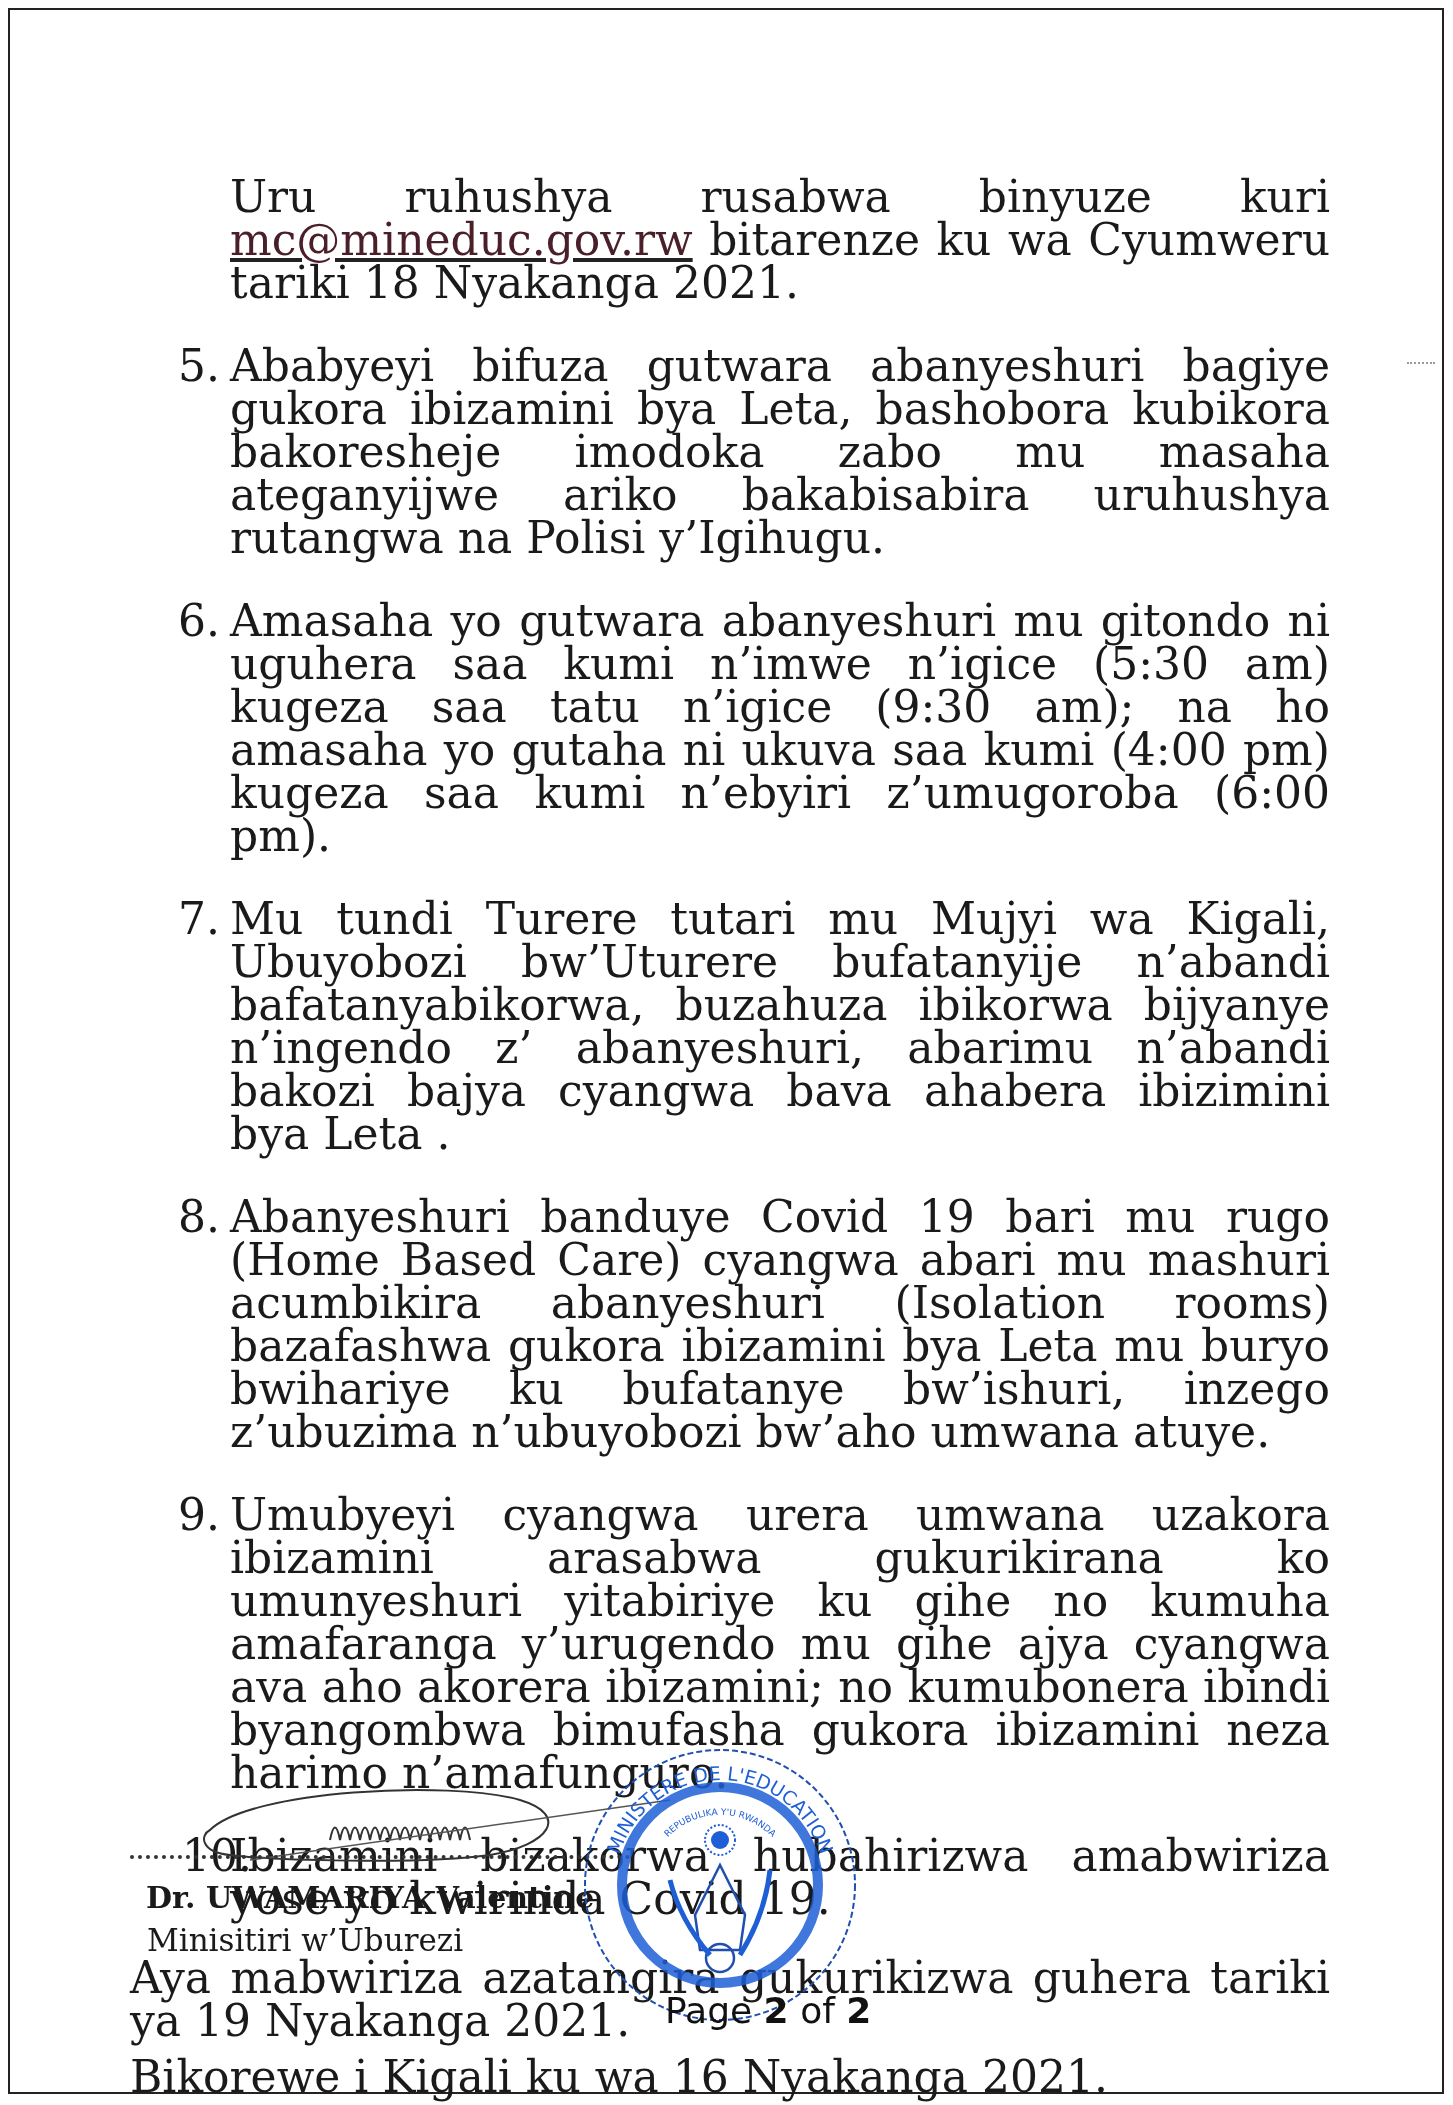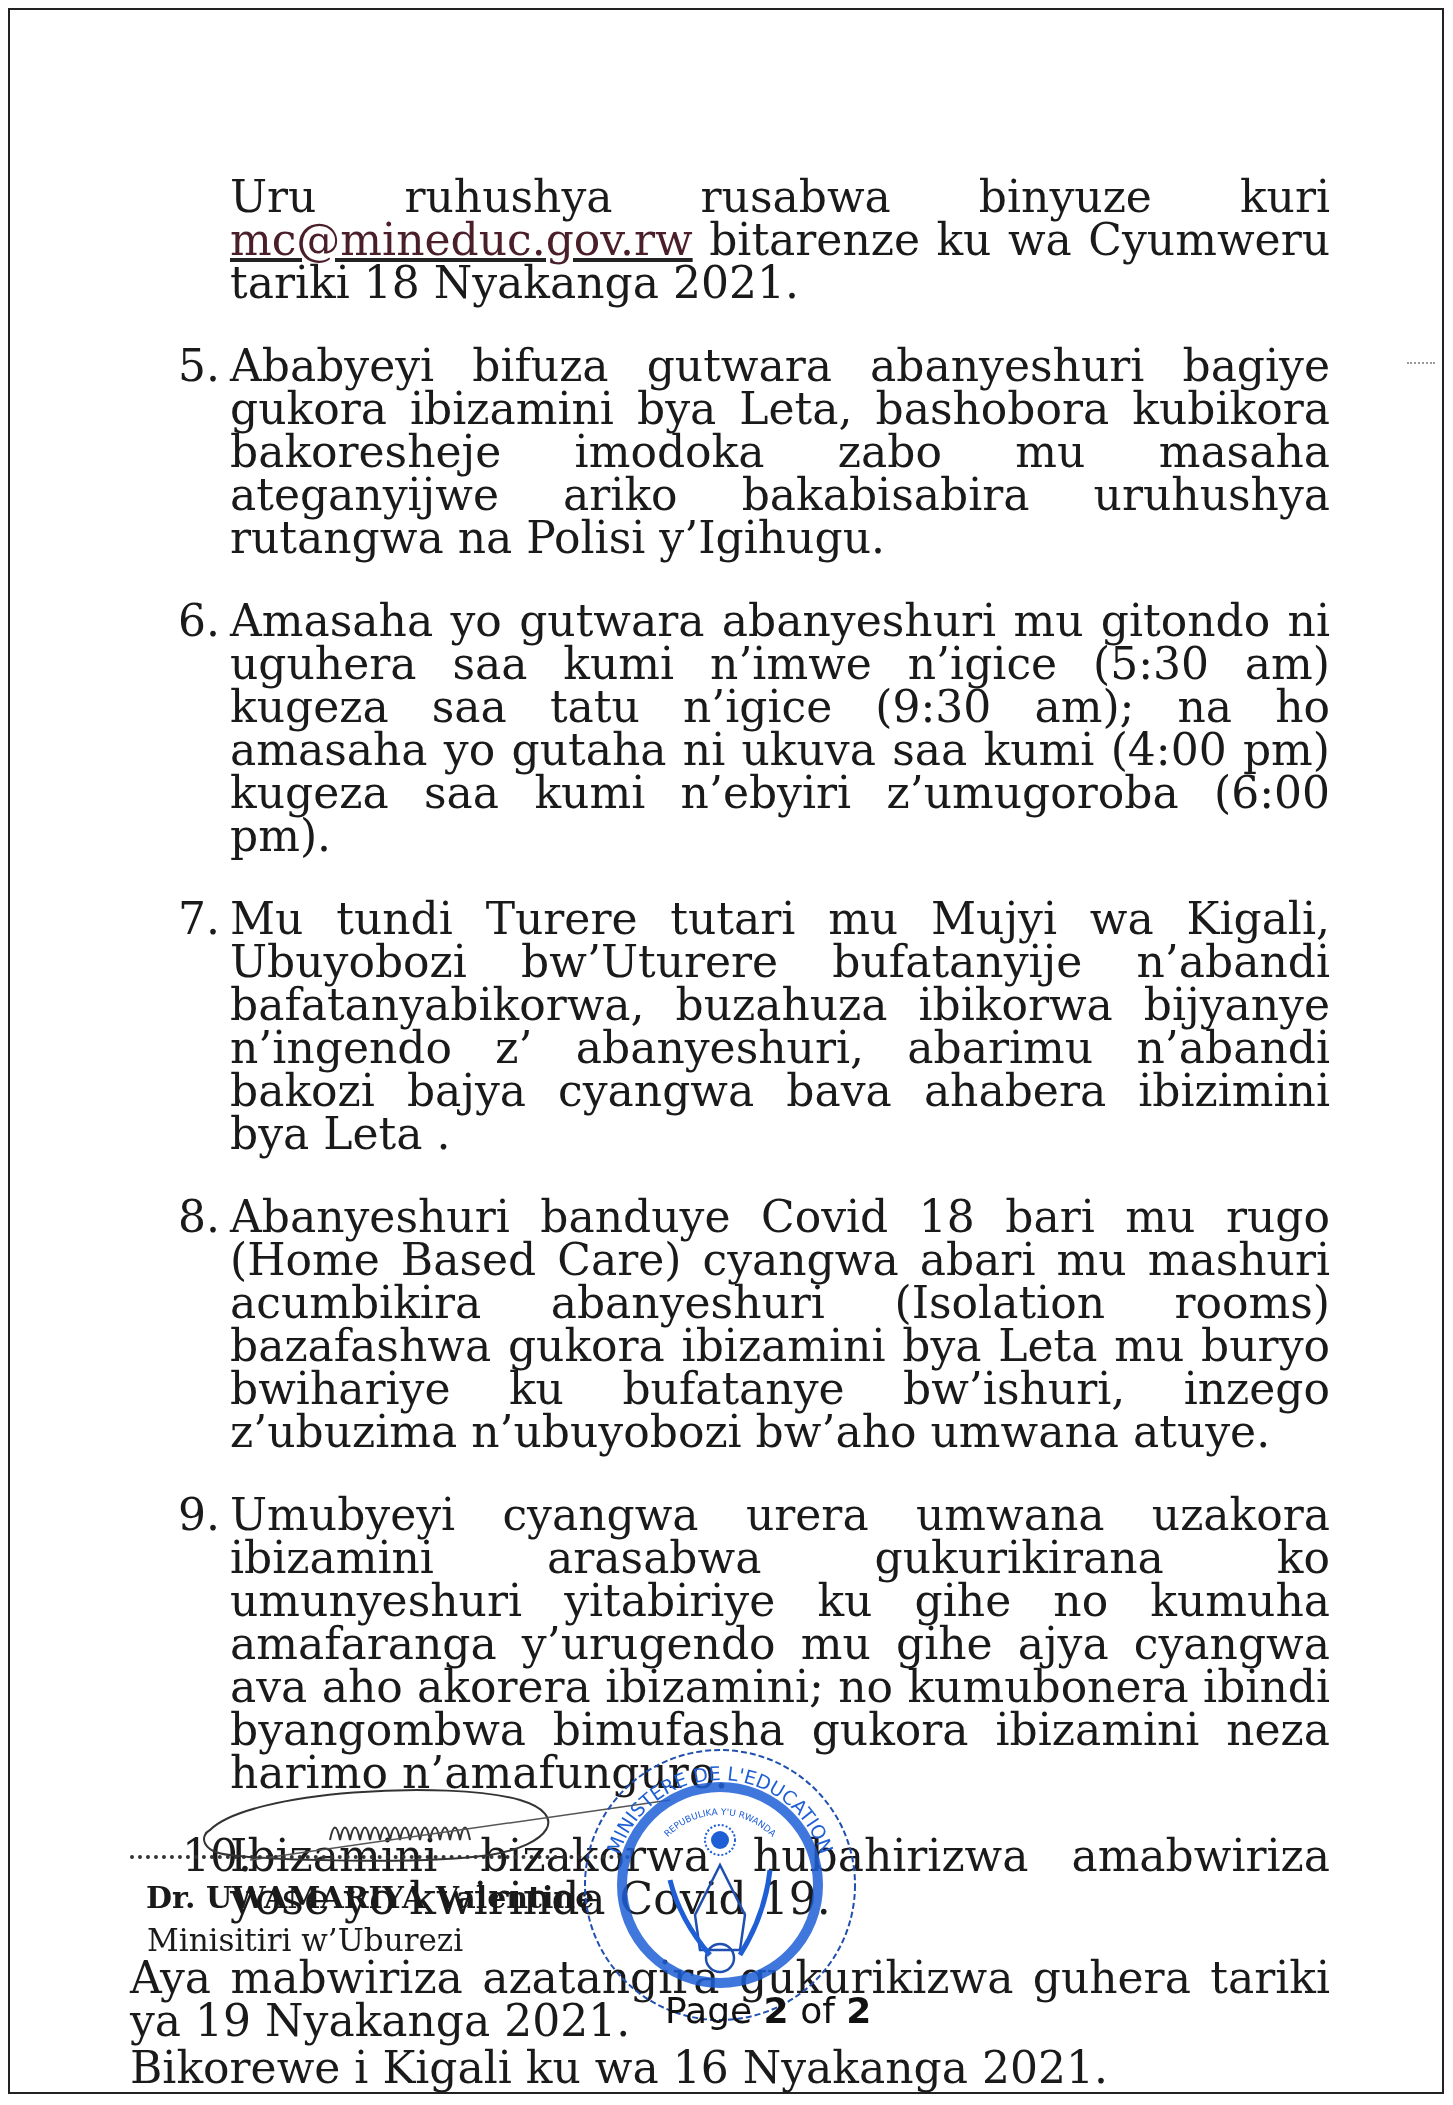--- a/index.html
+++ b/index.html
@@ -9,21 +9,21 @@
       border: 2px solid #222; box-sizing: border-box; }
     .content { position: absolute; left: 130px; top: 175px; width: 1200px; font-size: 44px; line-height: 43px; }
     .para { text-align: justify; margin: 0; }
     .indent { padding-left: 100px; }
     ol.items { list-style: none; margin: 0; padding: 0; }
     ol.items li { position: relative; padding-left: 100px; margin-top: 40px; text-align: justify; }
     ol.items li .num { position: absolute; left: 48px; top: 0; width: 52px; text-align: left; }
     ol.items li.wide .num { left: 52px; }
     .link { color: #4a1f2a; text-decoration: underline; text-decoration-color: #222; }
     .closing { margin-top: 36px; text-align: justify; }
-    .dateline { margin-top: 4px; }
+    .dateline { margin-top: 13px; }
     .signature { position: absolute; left: 130px; top: 1760px; width: 700px; height: 130px; }
     .dots { position: absolute; left: 0; top: 95px; width: 500px; border-bottom: 4px dotted #333; }
     .sig-svg { position: absolute; left: 60px; top: 0; }
     .signer-name { position: absolute; left: 146px; top: 1880px; font-size: 30px; font-weight: bold; }
     .signer-title { position: absolute; left: 130px; top: 1922px; font-size: 31px; margin-left: 17px; }
     .stamp { position: absolute; left: 575px; top: 1740px; width: 290px; height: 290px; }
     .page-num { position: absolute; left: 665px; top: 1990px; font-family: "DejaVu Sans", sans-serif;
       font-size: 36px; color: #111; }
     .page-num b { font-weight: bold; }
     .margin-mark { position: absolute; right: 18px; top: 362px; width: 28px; border-bottom: 2px dotted #999; }
@@ -36,21 +36,21 @@
 
 <div class="content">
   <p class="para indent">
     <span>Uru ruhushya rusabwa binyuze kuri </span><a class="link">mc@mineduc.gov.rw</a><span> bitarenze ku wa Cyumweru tariki 18 Nyakanga 2021.</span>
   </p>
 
   <ol class="items">
     <li><span class="num">5.</span><span>Ababyeyi bifuza gutwara abanyeshuri bagiye gukora ibizamini bya Leta, bashobora kubikora bakoresheje imodoka zabo mu masaha ateganyijwe ariko bakabisabira uruhushya rutangwa na Polisi y’Igihugu.</span></li>
     <li><span class="num">6.</span><span>Amasaha yo gutwara abanyeshuri mu gitondo ni uguhera saa kumi n’imwe n’igice (5:30 am) kugeza saa tatu n’igice (9:30 am); na ho amasaha yo gutaha ni ukuva saa kumi (4:00 pm) kugeza saa kumi n’ebyiri z’umugoroba (6:00 pm).</span></li>
     <li><span class="num">7.</span><span>Mu tundi Turere tutari mu Mujyi wa Kigali, Ubuyobozi bw’Uturere bufatanyije n’abandi bafatanyabikorwa, buzahuza ibikorwa bijyanye n’ingendo z’ abanyeshuri, abarimu n’abandi bakozi bajya cyangwa bava ahabera ibizimini bya Leta .</span></li>
-    <li><span class="num">8.</span><span>Abanyeshuri banduye Covid 18 bari mu rugo (Home Based Care) cyangwa abari mu mashuri acumbikira abanyeshuri (Isolation rooms) bazafashwa gukora ibizamini bya Leta mu buryo bwihariye ku bufatanye bw’ishuri, inzego z’ubuzima n’ubuyobozi bw’aho umwana atuye.</span></li>
+    <li><span class="num">8.</span><span>Abanyeshuri banduye Covid 19 bari mu rugo (Home Based Care) cyangwa abari mu mashuri acumbikira abanyeshuri (Isolation rooms) bazafashwa gukora ibizamini bya Leta mu buryo bwihariye ku bufatanye bw’ishuri, inzego z’ubuzima n’ubuyobozi bw’aho umwana atuye.</span></li>
     <li><span class="num">9.</span><span>Umubyeyi cyangwa urera umwana uzakora ibizamini arasabwa gukurikirana ko umunyeshuri yitabiriye ku gihe no kumuha amafaranga y’urugendo mu gihe ajya cyangwa ava aho akorera ibizamini; no kumubonera ibindi byangombwa bimufasha gukora ibizamini neza harimo n’amafunguro.</span></li>
     <li class="wide"><span class="num">10.</span><span>Ibizamini bizakorwa hubahirizwa amabwiriza yose yo kwirinda Covid 19.</span></li>
   </ol>
 
   <p class="para closing">Aya mabwiriza azatangira gukurikizwa guhera tariki ya 19 Nyakanga 2021.</p>
   <p class="para dateline">Bikorewe i Kigali ku wa 16 Nyakanga 2021.</p>
 </div>
 
 <div class="signature">
   <svg class="sig-svg" width="520" height="120" viewBox="0 0 520 120">

